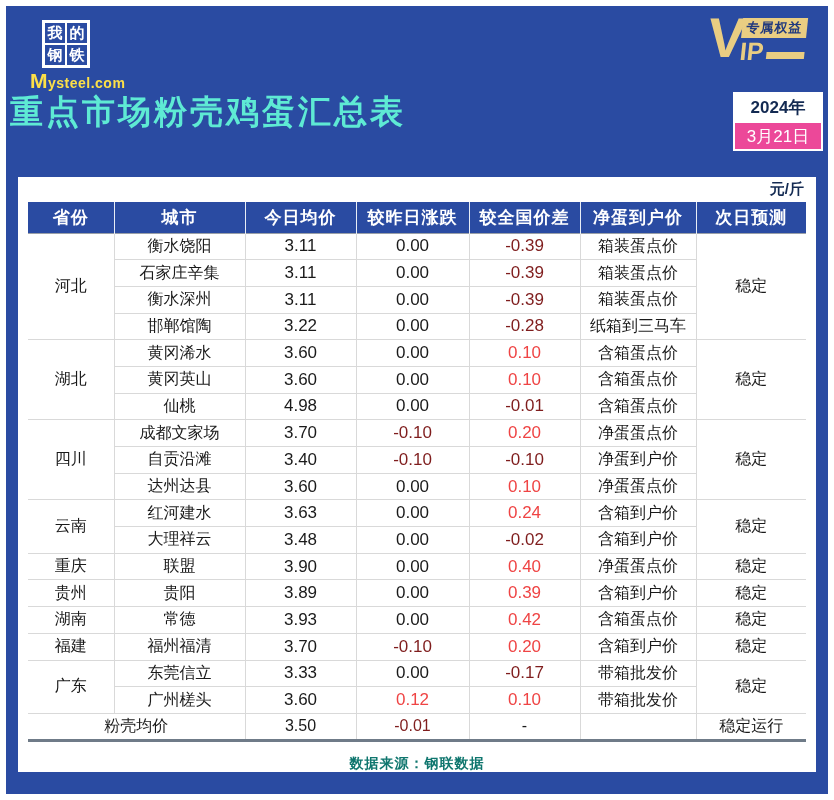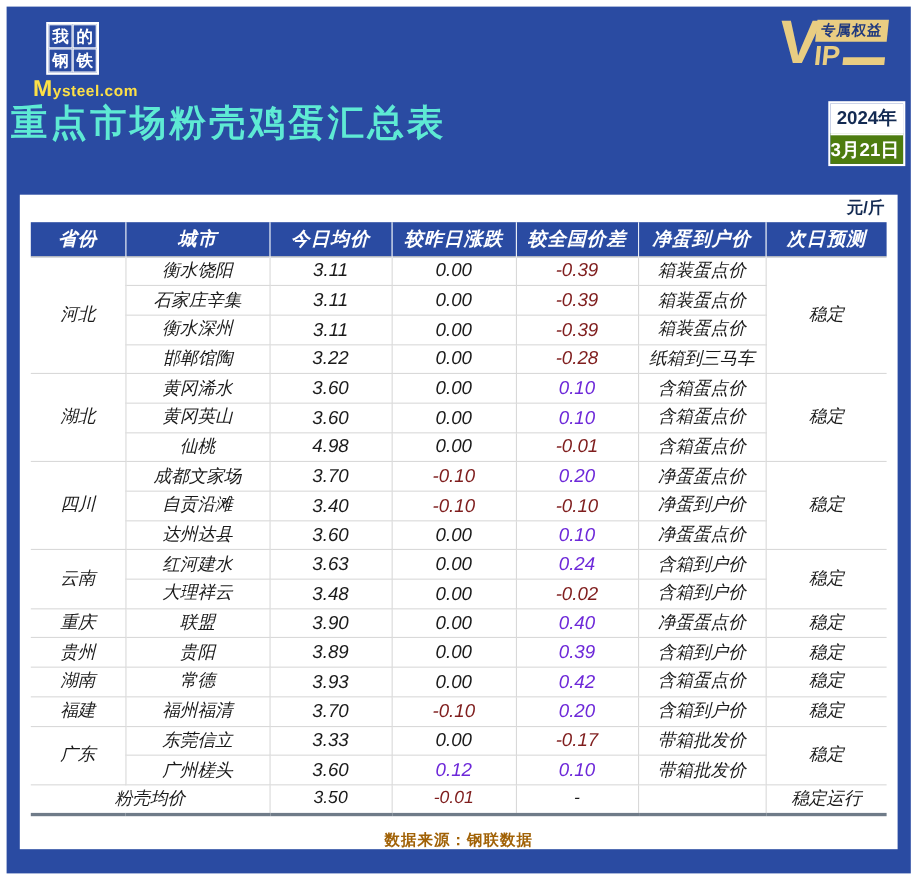--- a/index.html
+++ b/index.html
@@ -18,47 +18,47 @@
   .vip { position:absolute; right:22px; top:8px; display:flex; align-items:flex-start; transform:skewX(-6deg); }
   .vip-v { color:#E9CD82; font-size:56px; font-weight:900; line-height:48px; }
   .vip-right { display:flex; flex-direction:column; margin-left:-4px; margin-top:4px; }
   .vip-tag { background:#E9CD82; color:#20397E; font-size:13px; font-weight:bold; padding:1px 4px; letter-spacing:1px; }
   .vip-ip-row { display:flex; align-items:center; margin-top:1px; }
   .vip-ip { color:#E9CD82; font-size:25px; font-weight:900; line-height:24px; }
   .vip-bar { display:inline-block; width:38px; height:7px; background:#E9CD82; margin-left:3px; margin-top:8px; }
 
   
   .title { position:absolute; left:4px; top:84px; color:#5eead4; font-size:33px; font-weight:900; letter-spacing:3px; white-space:nowrap; }
-  .datebox { position:absolute; right:5px; top:86px; width:70px; border:2px solid #ffffff; }
+  .datebox { position:absolute; right:5px; top:86px; width:90px; border:2px solid #ffffff; }
   .datebox .year { background:#ffffff; color:#132A52; font-size:17px; font-weight:bold; text-align:center; height:27px; line-height:27px; }
-  .datebox .day  { background:#4d7c0f; color:#ffffff; font-size:17px; font-weight:bold; height:28px; line-height:28px; border-top:2px solid #fff; }
+  .datebox .day  { background:#ec4899; color:#ffffff; font-size:17px; font-weight:normal; text-align:center; height:28px; line-height:28px; border-top:2px solid #fff; }
 
   
   .panel { position:absolute; left:12px; right:12px; top:156px; bottom:22px; background:#ffffff;margin-top:15px; }
   .unit { position:absolute; right:12px; top:3px; color:#132A52; font-size:15px; font-weight:bold; }
 
   
-  .tbl-wrap { position:absolute; left:10px; top:25px;font-style:italic; }
+  .tbl-wrap { position:absolute; left:10px; top:25px; }
   table { border-collapse:collapse; table-layout:fixed; width:778px; }
   thead th { background:#2A4BA2; color:#ffffff; font-size:17px; font-weight:bold; height:31px; border-left:1px solid #E8EDF6; letter-spacing:1px; }
   thead th:first-child { border-left:none; }
   tbody tr { height:26.7px; }
   tbody td { font-size:16px; color:#1A1A1A; text-align:center; border:1px solid #D9D9D9; background:#fff; }
   tbody td:first-child { border-left:none; }
   tbody td:last-child { border-right:none; }
   tbody tr:first-child td { border-top:none; }
   tbody tr.group-start td { border-top:1px solid #9AA0A8; }
   tbody tr.summary td { border-top:1px solid #9AA0A8; border-bottom:3px solid #6F7B88; font-size:16px; }
   td.num { font-size:17px; }
   td.val-down { color:#7f1d1d; }
-  td.val-up { color:#6d28d9; }
+  td.val-up { color:#ef4444; }
   td.province, td.forecast { font-size:16px; }
 
   
-  .source { position:absolute; left:0; right:0; top:578px; text-align:center; color:#a16207; font-size:14px; font-weight:bold; letter-spacing:1px; }
+  .source { position:absolute; left:0; right:0; top:578px; text-align:center; color:#0f766e; font-size:14px; font-weight:bold; letter-spacing:1px; }
 </style>
 </head>
 <body>
 
 <div class="stage">
   <div class="page">
 
     <div class="logo">
       <div class="logo-grid">
         <span>我</span>

